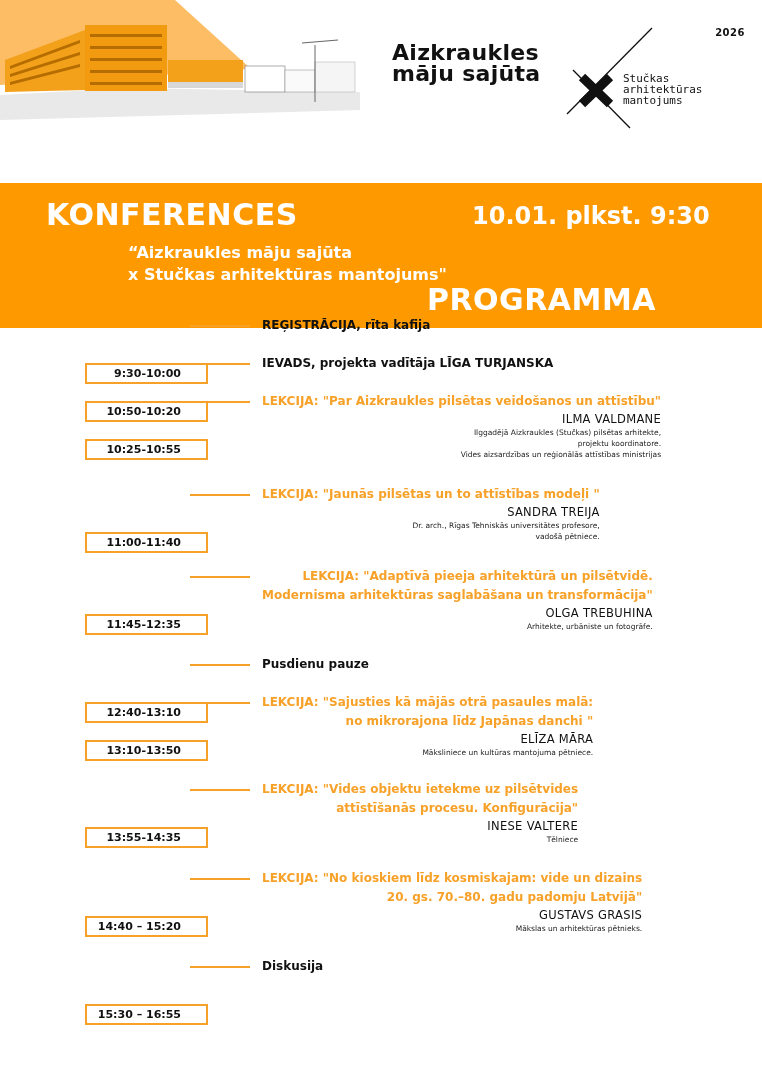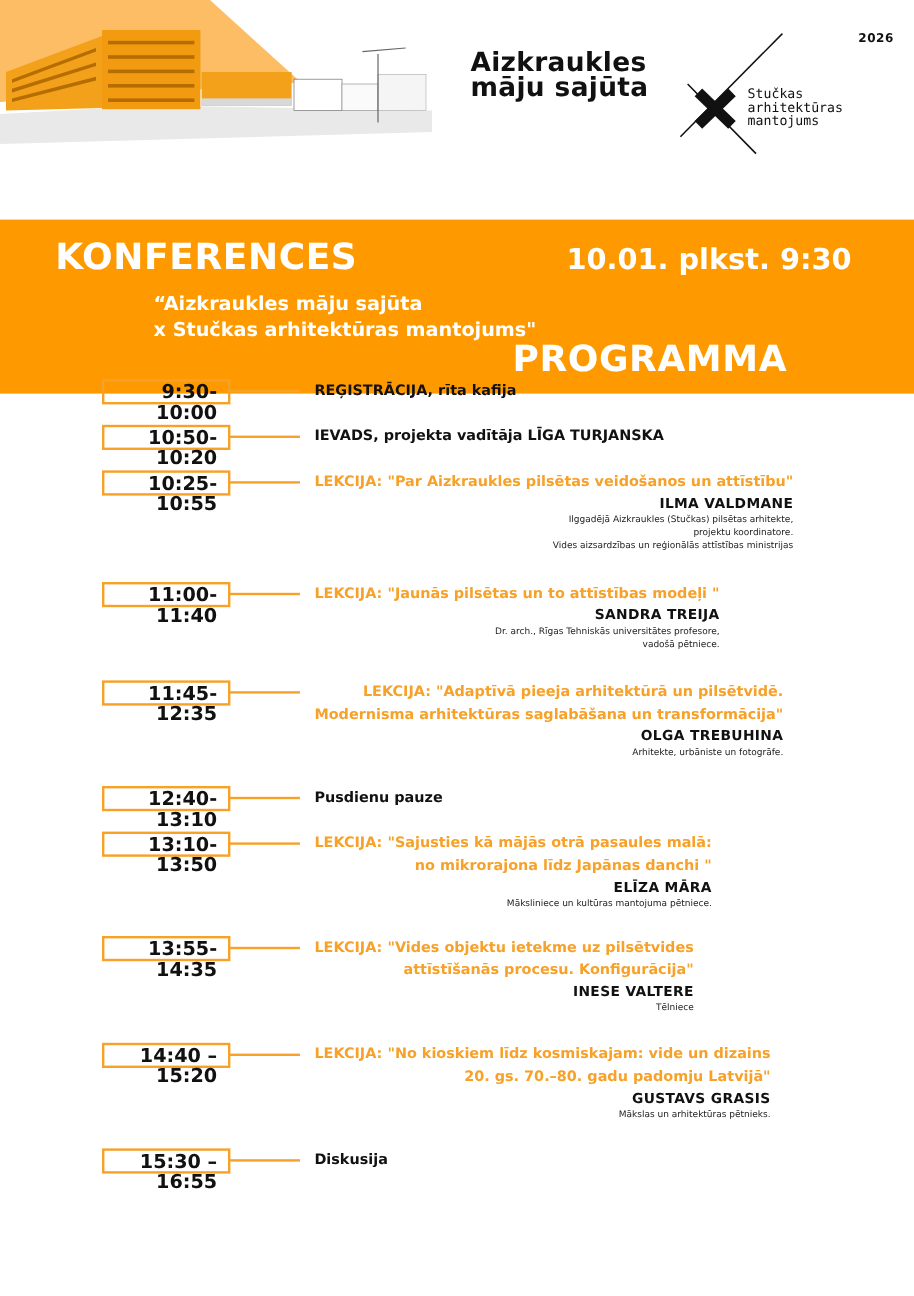--- a/index.html
+++ b/index.html
@@ -10,27 +10,27 @@
   .logo-main{position:absolute;left:392px;top:42px;font-family:"DejaVu Sans",sans-serif;font-weight:bold;font-size:22px;line-height:21px;letter-spacing:0.3px;}
   .logo-x{position:absolute;left:560px;top:22px;width:110px;height:110px;}
   .logo-sub{position:absolute;left:623px;top:73px;font-family:"DejaVu Sans Mono",monospace;font-size:11px;line-height:11px;color:#111;}
   .band{position:absolute;left:0;top:135px;width:762px;height:145px;background:#fe9a00;color:#fff;margin-top:48px;}
   .band .title{position:absolute;left:46px;top:14px;font-size:30px;font-weight:bold;letter-spacing:0.5px;}
   .band .date{position:absolute;left:472px;top:19px;font-size:24px;font-weight:bold;}
   .band .subtitle{position:absolute;left:128px;top:59px;font-size:16px;font-weight:bold;line-height:22px;}
   .band .prog{position:absolute;left:427px;top:99px;font-size:30px;font-weight:bold;letter-spacing:0.5px;}
   .schedule{position:absolute;left:0;top:0;width:762px;}
   .row{position:absolute;left:0;width:762px;}
-  .tbox{position:absolute;left:85px;width:103px;height:17px;border:2px solid #f7a128;box-sizing:content-box;font-size:16px;font-weight:bold;text-align:right;padding-right:0;line-height:17px;}
+  .tbox{position:absolute;left:85px;width:103px;height:17px;border:2px solid #f7a128;box-sizing:content-box;font-size:11px;font-weight:bold;text-align:right;padding-right:16px;line-height:17px;margin-top:47px;}
   .tbox span{display:block;padding-right:9px;}
   .conn{position:absolute;left:190px;width:60px;height:2px;background:#f7a128;}
   .content{position:absolute;left:262px;text-align:right;}
   .plain{font-size:12px;font-weight:bold;line-height:16px;color:#111;}
   .lect{font-size:12px;font-weight:bold;line-height:19px;color:#f7a128;}
-  .speaker{font-size:11.5px;font-weight:bold;line-height:15px;color:#111;margin-top:1px;letter-spacing:0.3px;}
+  .speaker{font-size:11.5px;font-weight:normal;line-height:15px;color:#111;margin-top:1px;letter-spacing:0.3px;}
   .desc{font-size:7.5px;line-height:11px;color:#222;}
 </style>
 </head>
 <body>
 
 <div class="hero">
   <svg class="hero-art" viewBox="0 0 360 135" preserveAspectRatio="none">
     <polygon points="0,0 175,0 250,68 240,70 0,85" fill="#fbb24a" opacity="0.85"></polygon>
     <polygon points="0,95 130,88 360,92 360,110 0,120" fill="#e9e9e9"></polygon>
 

